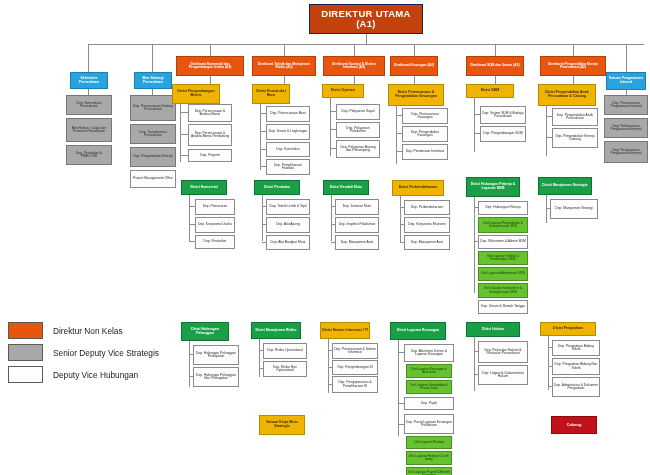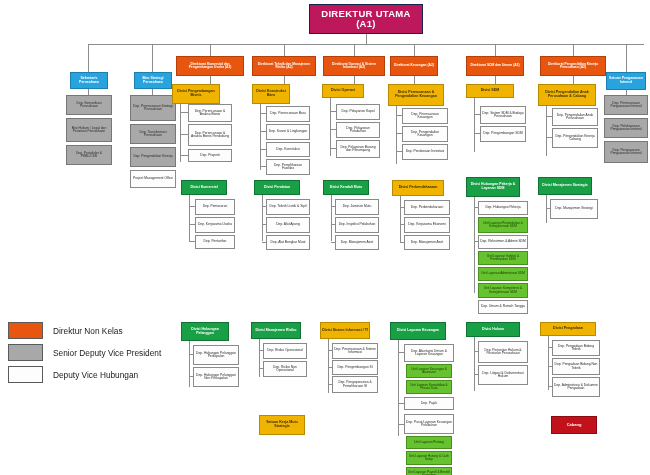--- a/index.html
+++ b/index.html
@@ -2,21 +2,21 @@
 <html><head>
 <meta charset="utf-8">
 <style>
   html,body{margin:0;padding:0;background:#ffffff;}
   body{width:650px;height:475px;position:relative;overflow:hidden;
        font-family:"Liberation Sans","DejaVu Sans",sans-serif;}
   #canvas{position:absolute;left:0;top:0;width:650px;height:475px;}
   .box{position:absolute;box-sizing:border-box;display:flex;align-items:center;
        justify-content:center;text-align:center;border:1px solid #6b6b6b;
        line-height:1.02;overflow:hidden;padding:0 1px;}
-  .root{background:#be185d;color:#ffffff;border:1px solid #16224f;
+  .root{background:#c2410c;color:#ffffff;border:1px solid #16224f;
         font-size:9.5px;font-weight:bold;letter-spacing:.3px;}
   .dir{background:#e8550f;color:#ffffff;border:1px solid #b43f08;
        font-size:3.3px;font-weight:bold;}
   .evp{background:#29a3dd;color:#ffffff;border:1px solid #1b7fb0;
        font-size:3.5px;font-weight:bold;}
   .svp{background:#f0b400;color:#3a2c00;border:1px solid #b88a00;
        font-size:3.6px;font-weight:bold;}
   .vp{background:#19a046;color:#ffffff;border:1px solid #107333;
       font-size:3.5px;font-weight:bold;}
   .sdvp{background:#a8a8a8;color:#2b2b2b;border:1px solid #777;
@@ -438,21 +438,21 @@
   </div>
 
 <div id="legend">
   <div id="legend-rows">
       <div class="lrow">
         <div class="lsw" style="background: rgb(232, 85, 15);"></div>
         <div class="ltx">Direktur Non Kelas</div>
       </div>
       <div class="lrow">
         <div class="lsw" style="background: rgb(168, 168, 168);"></div>
-        <div class="ltx">Senior Deputy Vice President</div>
+        <div class="ltx">Senior Deputy Vice Strategis</div>
       </div>
       <div class="lrow">
         <div class="lsw" style="background: rgb(253, 253, 253);"></div>
         <div class="ltx">Deputy Vice Hubungan</div>
       </div>
       <div class="lrow"></div>
     </div>
 </div>
 
 </body></html>

